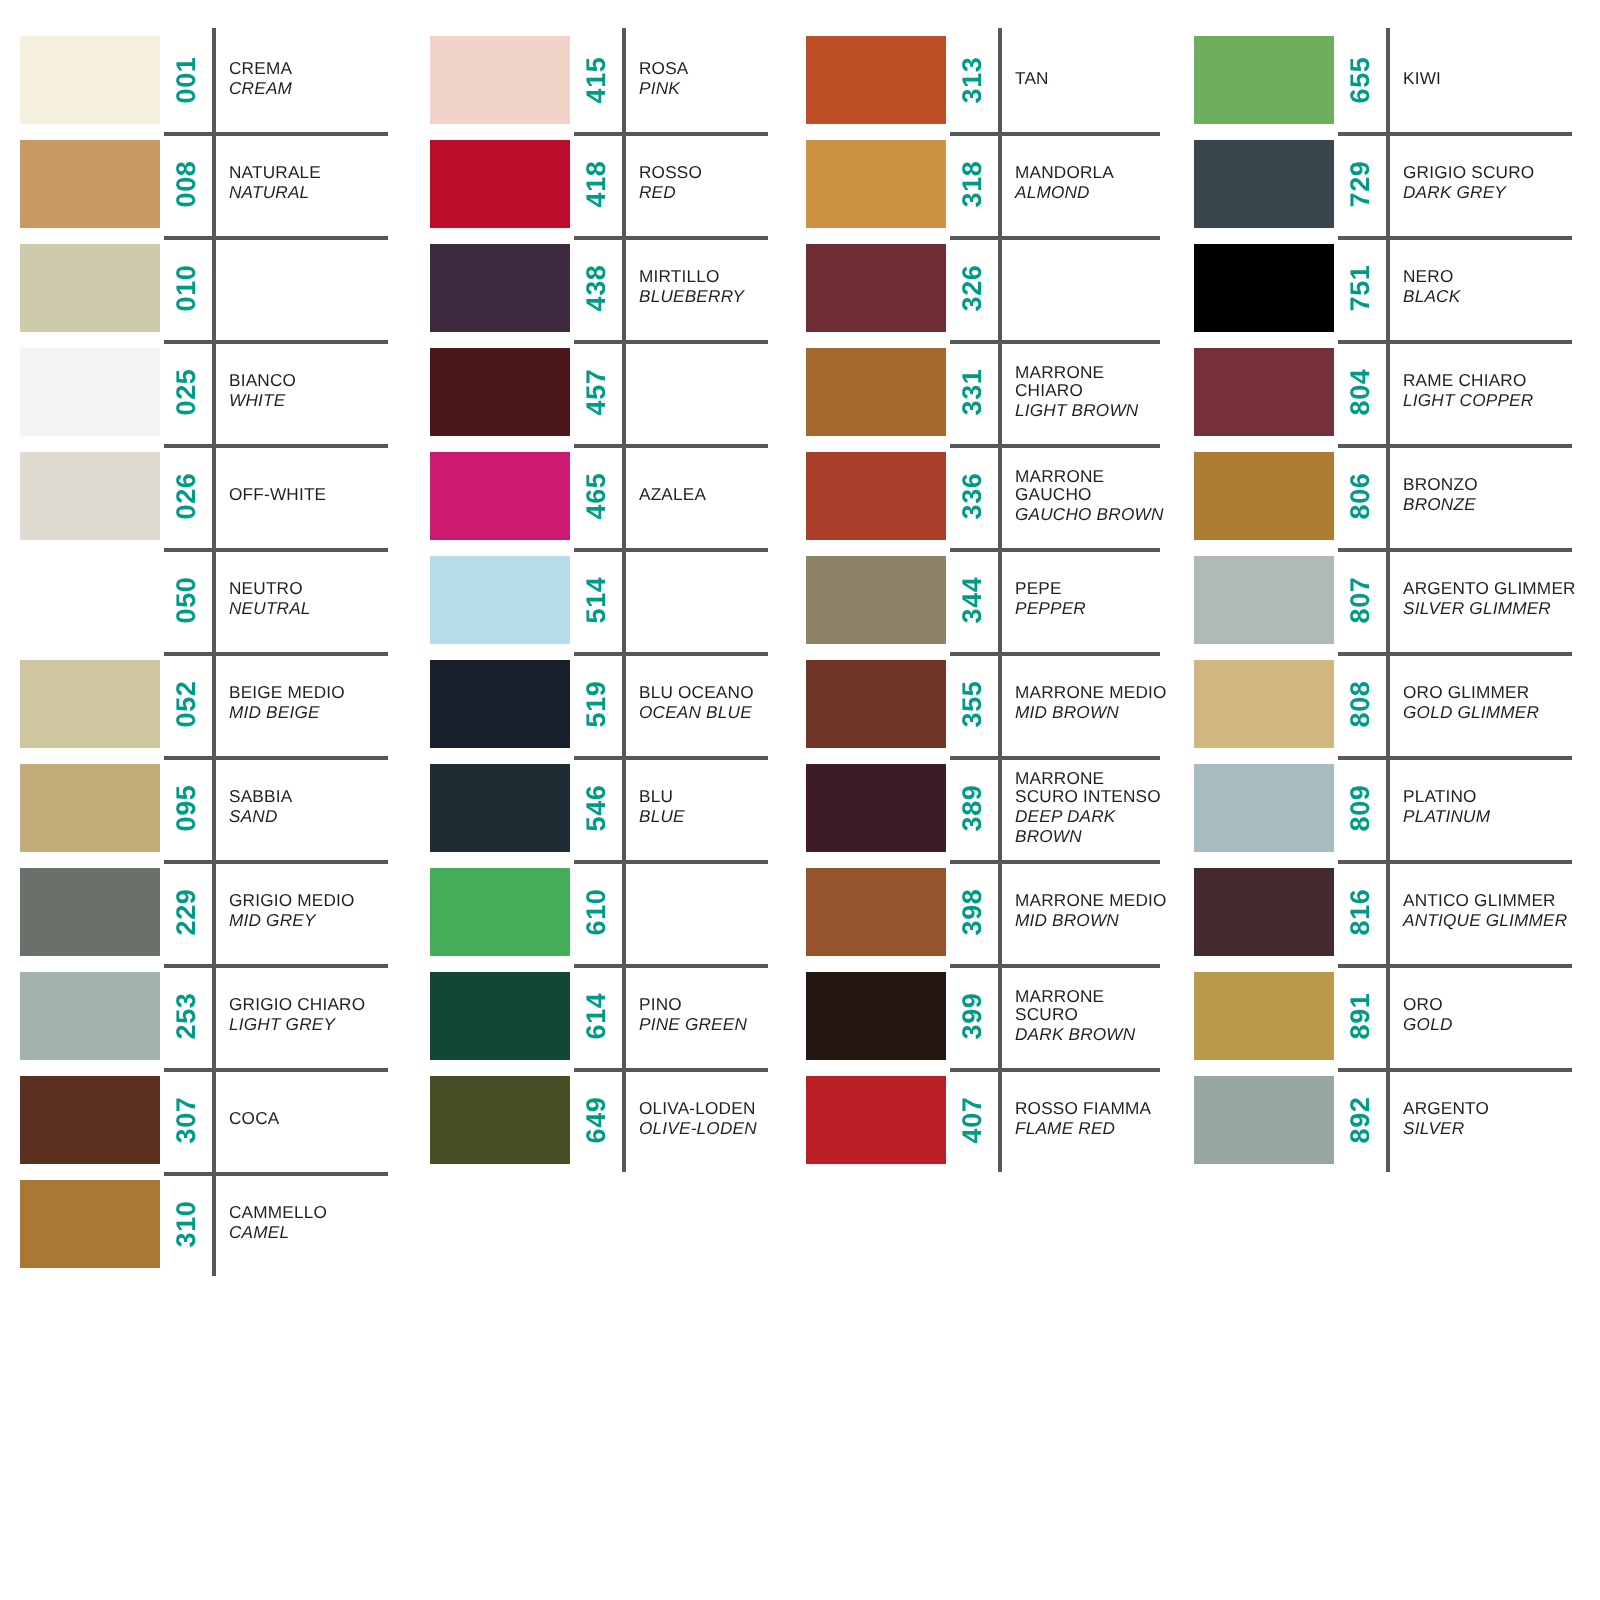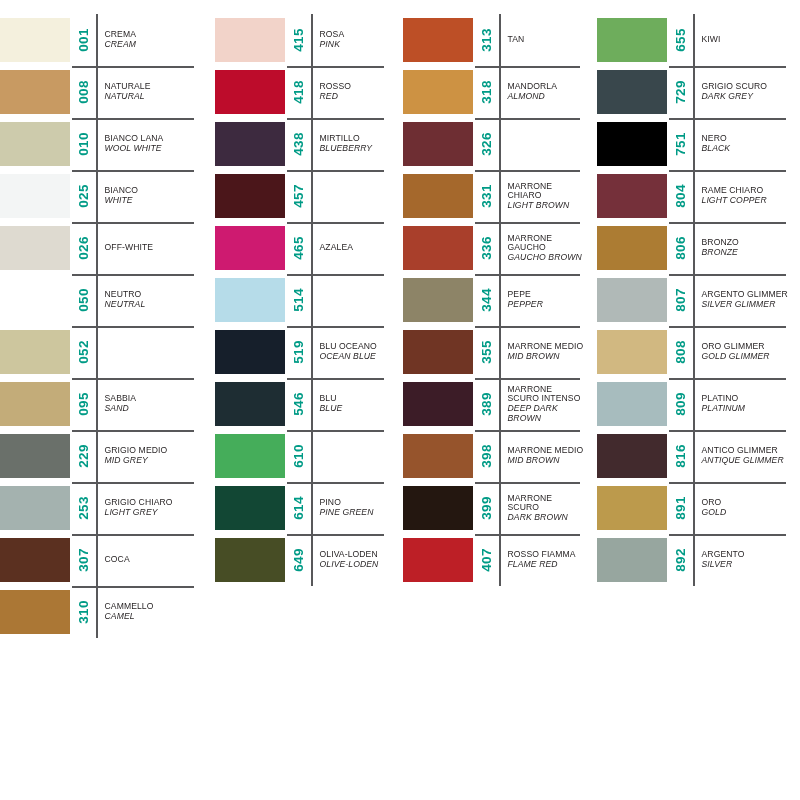--- a/index.html
+++ b/index.html
@@ -20,21 +20,21 @@
     left:0;top:14px;
     width:800px;
     display:flex;
     flex-direction:row;
     align-items:flex-start;
   }
   .column{
     position:relative;
     box-sizing:border-box;
   }
-  .col-0{width:200px;padding-left:0;}
+  .col-0{width:200px;padding-left:10px;}
   .col-1{width:190px;padding-left:15px;}
   .col-2{width:196px;padding-left:13px;}
   .col-3{width:206px;padding-left:11px;}
 
   .row{
     position:relative;
     display:flex;
     flex-direction:row;
     align-items:stretch;
     height:52px;
@@ -135,24 +135,20 @@
             <div class="en-name">NATURAL</div>
           </div>
         </div>
         <div class="row">
           <div class="rowline"></div>
           <div class="swatch" style="background-color: rgb(205, 203, 172);"></div>
           <div class="numcell">
             <span class="num">010</span>
           </div>
           <div class="vline"></div>
-          <div class="namecell">
-            <div class="it-name">BIANCO LANA</div>
-            <div class="en-name">WOOL WHITE</div>
-          </div>
         </div>
         <div class="row">
           <div class="rowline"></div>
           <div class="swatch" style="background-color: rgb(243, 245, 245);"></div>
           <div class="numcell">
             <span class="num">025</span>
           </div>
           <div class="vline"></div>
           <div class="namecell">
             <div class="it-name">BIANCO</div>
@@ -182,20 +178,24 @@
             <div class="en-name">NEUTRAL</div>
           </div>
         </div>
         <div class="row">
           <div class="rowline"></div>
           <div class="swatch" style="background-color: rgb(205, 198, 158);"></div>
           <div class="numcell">
             <span class="num">052</span>
           </div>
           <div class="vline"></div>
+          <div class="namecell">
+            <div class="it-name">BEIGE MEDIO</div>
+            <div class="en-name">MID BEIGE</div>
+          </div>
         </div>
         <div class="row">
           <div class="rowline"></div>
           <div class="swatch" style="background-color: rgb(195, 172, 121);"></div>
           <div class="numcell">
             <span class="num">095</span>
           </div>
           <div class="vline"></div>
           <div class="namecell">
             <div class="it-name">SABBIA</div>

